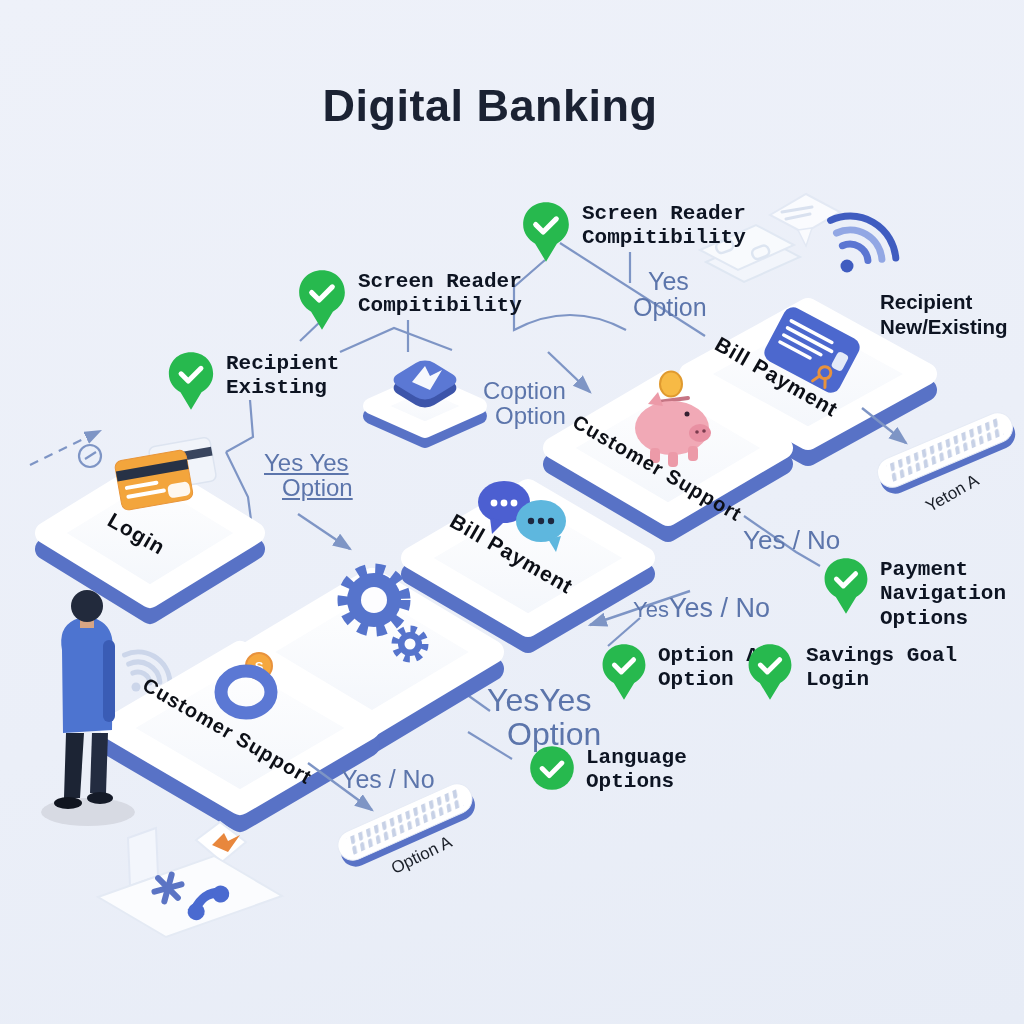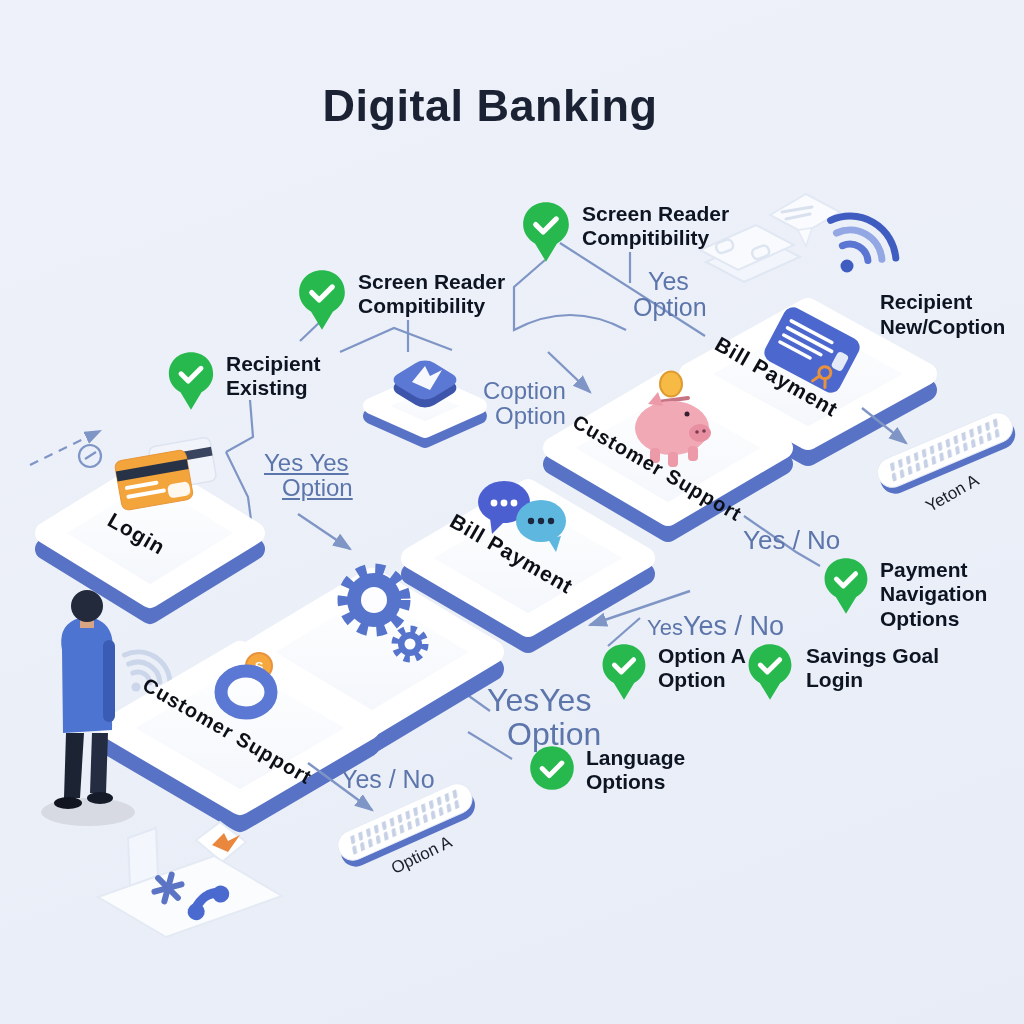--- a/index.html
+++ b/index.html
@@ -6,21 +6,21 @@
   .stage{
     position:relative;width:1024px;height:1024px;overflow:hidden;
     background:linear-gradient(160deg,#eef1f9 0%,#ebeff8 55%,#e7ecf6 100%);
     font-family:"Liberation Sans",sans-serif;
   }
   .scene{position:absolute;left:0;top:0;}
   .title{
     position:absolute;left:0;top:80px;width:980px;text-align:center;
     font-size:45px;font-weight:600;letter-spacing:.5px;color:#1b2233;
   }
-  .pin{position:absolute;display:flex;align-items:flex-start;gap:10px;}
+  .pin{position:absolute;display:flex;align-items:flex-start;gap:10px;font-family:Liberation Mono, monospace;}
   .pin-icon{flex:0 0 auto;}
   .pin-label{padding-top:2px;font-size:21px;line-height:1.16;font-weight:600;color:#0d1422;}
   .pin-label span{display:block;white-space:nowrap;}
   .dlabel{position:absolute;color:#5c75ab;font-size:25px;font-weight:500;line-height:1.05;}
   .dlabel span{display:block;white-space:nowrap;}
   .dlabel .inline{display:inline;}
   .annot{position:absolute;color:#0d1422;font-size:20.5px;font-weight:600;line-height:1.2;}
   .annot span{display:block;white-space:nowrap;}
   .sm{font-size:22px;}
   .lg{font-size:27px;}
@@ -327,29 +327,29 @@
   <span>Coption</span>
   <span style="padding-left:9px;">Option</span>
 </div>
 <div class="dlabel" style="left:264px;top:450px;font-size:24px;text-decoration:underline;">
   <span>Yes Yes</span>
   <span style="padding-left:18px;">Option</span>
 </div>
 <div class="dlabel" style="left:743px;top:527px;font-size:26px;">
   <span>Yes / No</span>
 </div>
-<div class="dlabel" style="left:647px;top:594px;margin-top:18px;">
+<div class="dlabel" style="left:633px;top:594px;">
   <span class="inline sm">Yes</span><span class="inline lg">Yes / No</span>
 </div>
 <div class="dlabel" style="left:487px;top:684px;font-size:32px;">
   <span>YesYes</span>
   <span style="padding-left:20px;">Option</span>
 </div>
 <div class="dlabel" style="left:341px;top:766px;font-size:25px;">
   <span>Yes / No</span>
 </div>
 
 <div class="annot" style="left:880px;top:290px;">
   <span>Recipient</span>
-  <span>New/Coption</span>
+  <span>New/Existing</span>
 </div>
 
 </div>
 
 </body></html>

